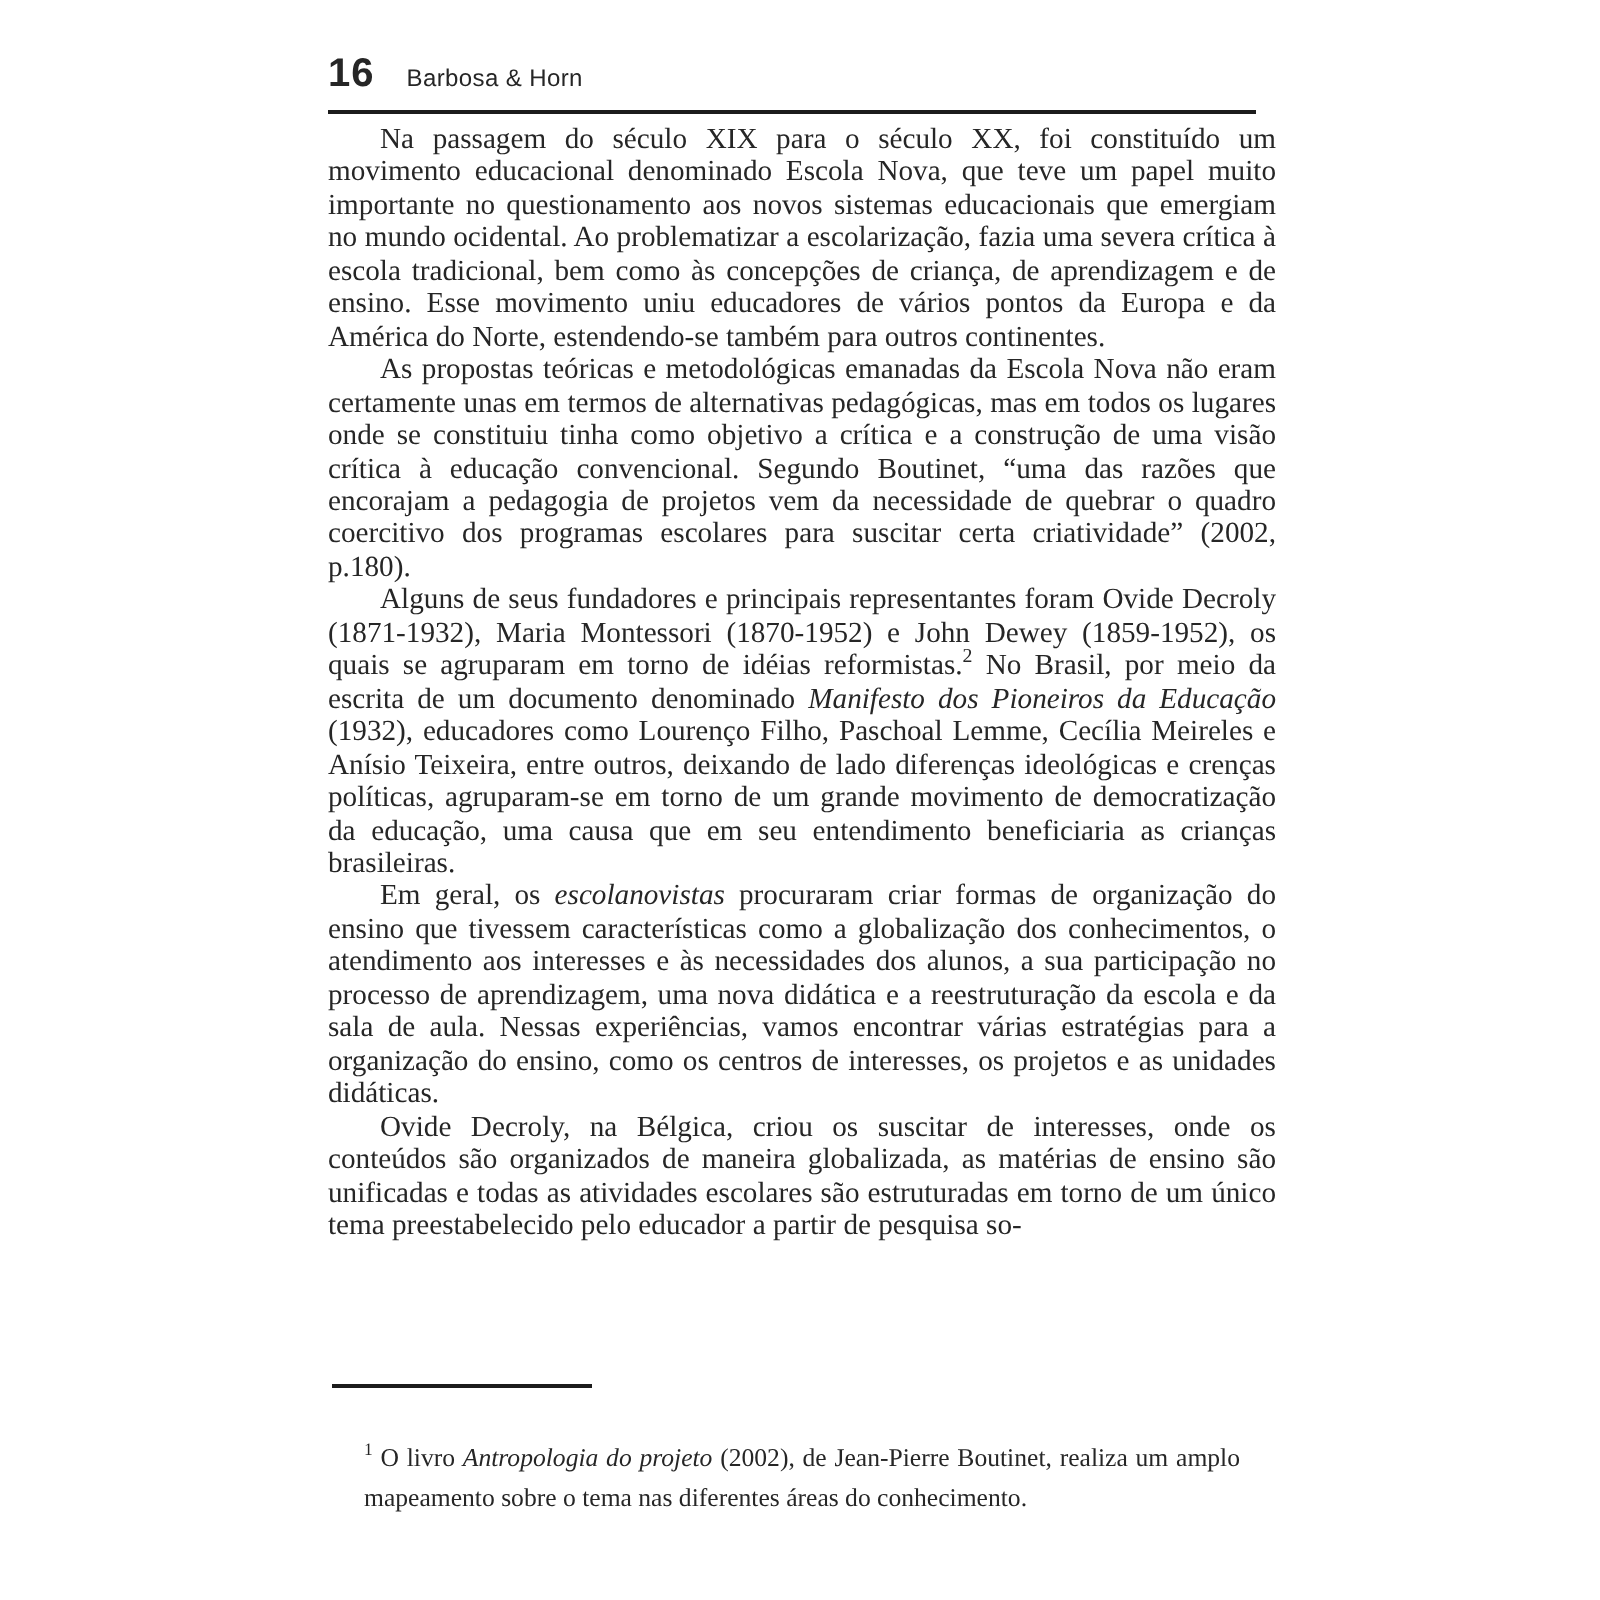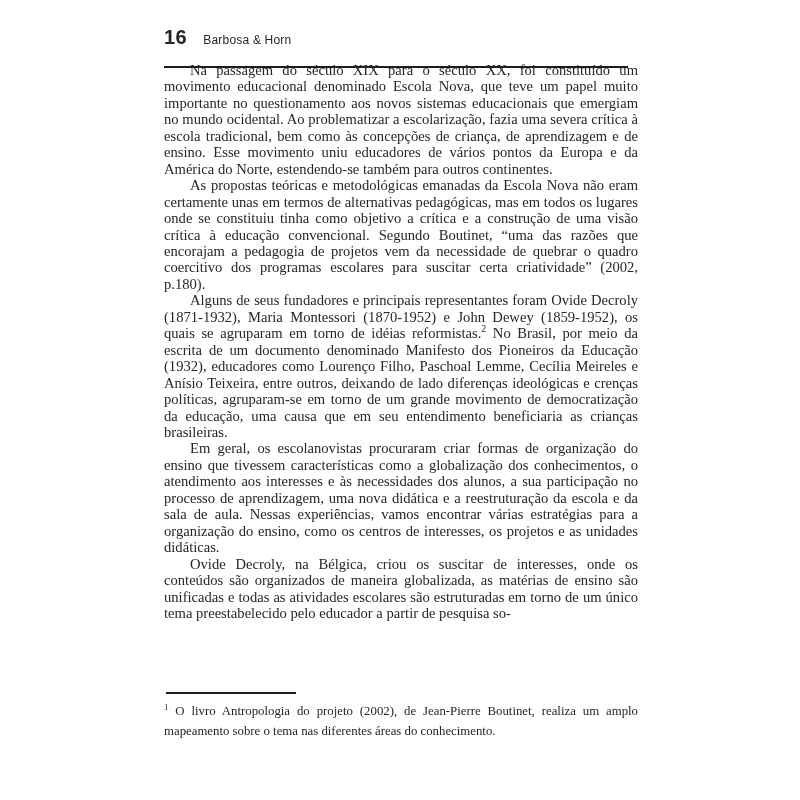--- a/index.html
+++ b/index.html
@@ -20,21 +20,21 @@
     background:var(--paper);
     overflow:hidden;
   }
   
   .header{
     position:absolute;
     left:164px;
     top:26px;
     width:464px;
     border-bottom:2px solid var(--rule);
-    padding-bottom:17px;
+    padding-bottom:6px;
     display:flex;
     align-items:baseline;
     font-family:"Liberation Sans", sans-serif;
     color:var(--ink);
   }
   .page-number{
     font-size:20px;
     font-weight:bold;
     letter-spacing:0.5px;
   }
@@ -51,21 +51,21 @@
     width:474px;
     font-size:14.6px;
     line-height:16.45px;
     color:var(--ink);
     text-align:justify;
     hyphens:auto;
     -webkit-hyphens:auto;
   }
   .para{margin:0;}
   .para.indent{text-indent:26px;}
-  .italic{}
+  .italic{font-style:italic;}
   sup{
     font-size:68%;
     line-height:0;
     vertical-align:super;
   }
   
   .footnote-rule{
     position:absolute;
     left:166px;
     top:692px;
@@ -77,21 +77,21 @@
     left:164px;
     top:702px;
     width:474px;
     font-size:12.8px;
     line-height:19.5px;
     color:var(--ink);
     text-align:justify;
     hyphens:auto;
     -webkit-hyphens:auto;
   }
-  .footnote{margin:0;}
+  .footnote{margin:18px;}
 </style>
 </head>
 <body>
 
 <div class="page">
 
   <div class="header">
     <span class="page-number">16</span>
     <span class="running-head">Barbosa &amp; Horn</span>
   </div>

